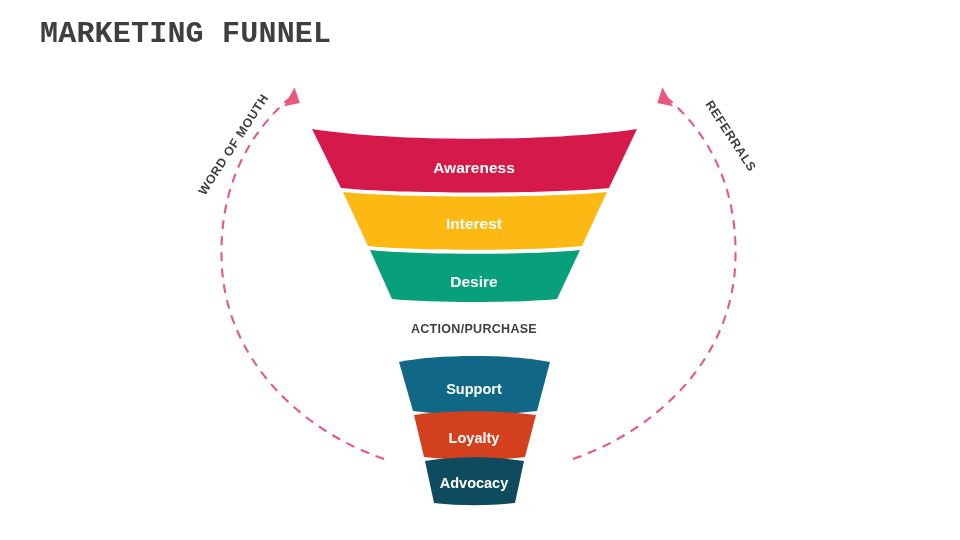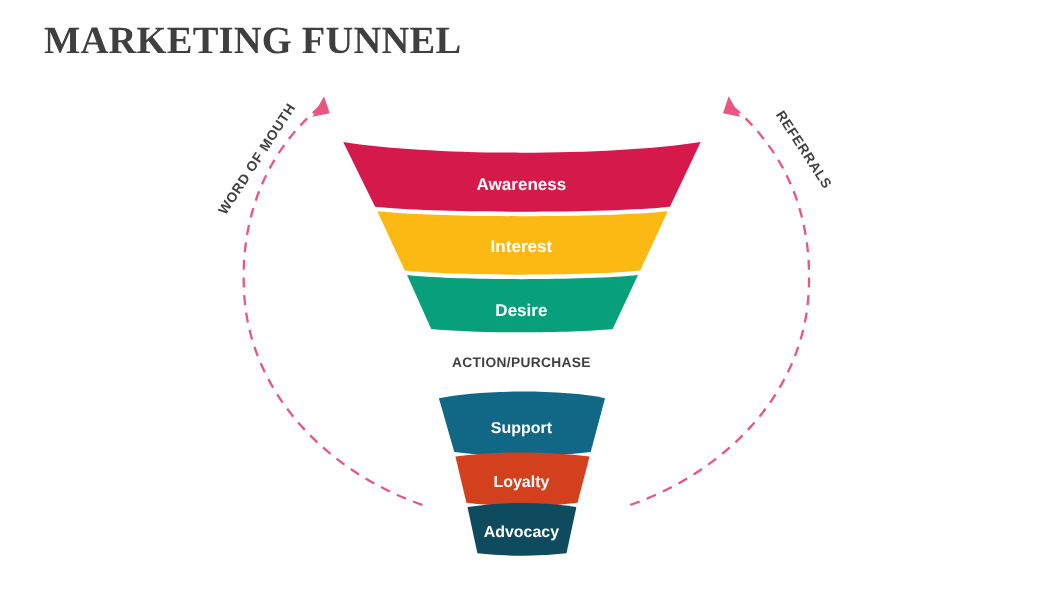--- a/index.html
+++ b/index.html
@@ -17,25 +17,25 @@
   #slide {
     position: relative;
     width: 960px;
     height: 540px;
     background: #ffffff;
   }
   #page-title {
     position: absolute;
     left: 40px;
     top: 17px;
-    font-size: 35px;
+    font-size: 30px;
     font-weight: bold;
     letter-spacing: 0.2px;
     color: #3f3f3f;
-    font-family: Liberation Serif, serif;
+    font-family: Liberation Mono, monospace;
     white-space: nowrap;
   }
   #funnel-svg {
     position: absolute;
     left: 0;
     top: 0;
     width: 960px;
     height: 540px;
   }
   .seg-label {

